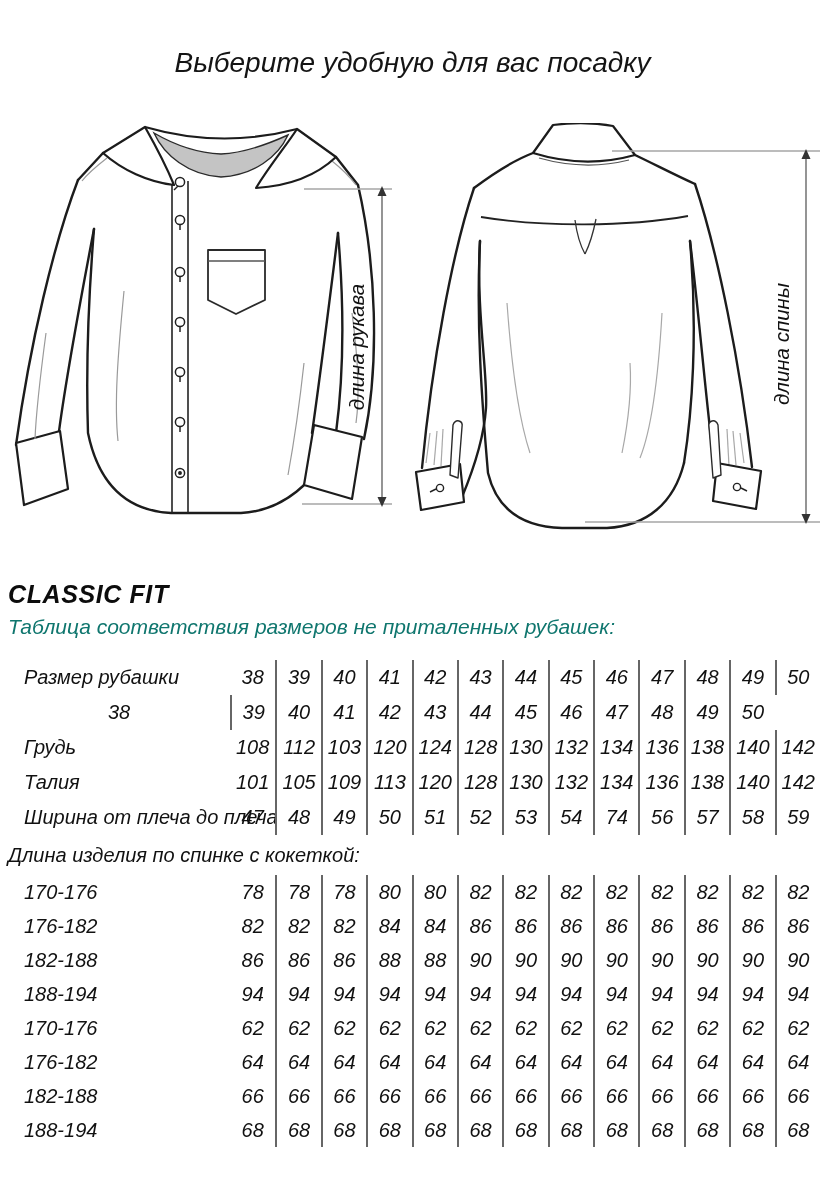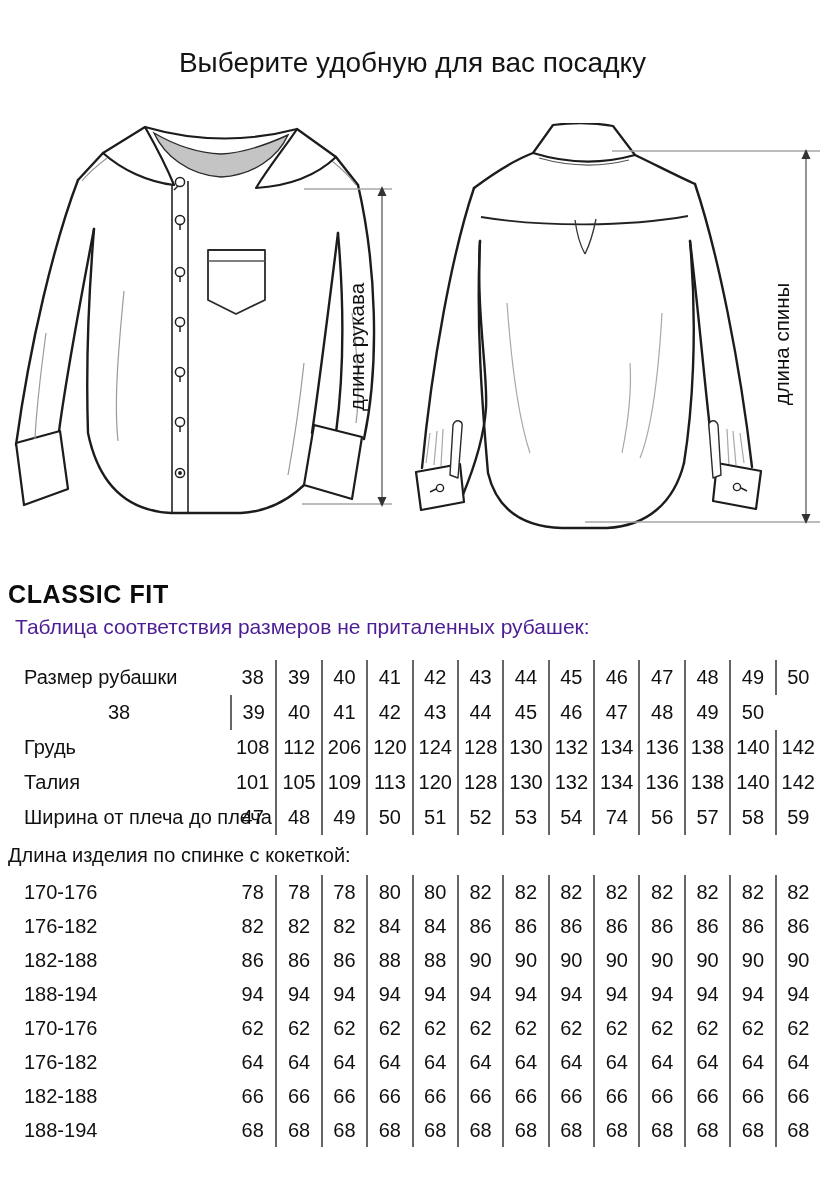--- a/index.html
+++ b/index.html
@@ -1,25 +1,25 @@
 <!DOCTYPE html>
 <html><head>
 <meta charset="utf-8">
 <style>
   html,body{margin:0;padding:0;background:#fff;}
   .page{position:relative;width:825px;height:1200px;background:#fff;overflow:hidden;
-        font-family:"Liberation Sans",sans-serif;color:#000;}
+        font-family:"Liberation Sans",sans-serif;color:#000;font-style:italic;}
   .title{position:absolute;top:47px;left:0;width:100%;text-align:center;
          font-size:28px;font-weight:400;color:#141414;}
   .figures{position:absolute;top:123px;left:0;width:825px;height:430px;}
   .front-svg{position:absolute;left:8px;top:0;}
   .back-svg{position:absolute;left:412px;top:0;}
   .fit-heading{position:absolute;top:580px;left:8px;font-size:25px;font-weight:700;
                letter-spacing:.6px;color:#0c0c0c;}
-  .subtitle{position:absolute;top:615px;left:15px;font-size:21px;color:#4c1d95;}
+  .subtitle{position:absolute;top:615px;left:8px;font-size:21px;color:#0f766e;}
   .size-table{position:absolute;top:660px;left:8px;width:812px;}
   .size-row{display:grid;grid-template-columns:222px repeat(13,1fr);height:35px;}
   .size-row.sub{height:34px;}
   .row-label{display:flex;align-items:center;font-size:20px;color:#111;white-space:nowrap;margin-left:16px;}
   .num{display:flex;align-items:center;justify-content:center;font-size:20px;color:#111;}
   .num + .num{border-left:2px solid #666;}
   .block-header{height:40px;display:flex;align-items:center;font-size:20px;color:#111;text-align:right;}
   svg text{font-family:"Liberation Sans",sans-serif;}
 </style>
 </head>
@@ -210,21 +210,21 @@
         <div class="num">46</div>
         <div class="num">47</div>
         <div class="num">48</div>
         <div class="num">49</div>
         <div class="num">50</div>
       </div>
       <div class="size-row">
         <div class="row-label">Грудь</div>
         <div class="num">108</div>
         <div class="num">112</div>
-        <div class="num">206</div>
+        <div class="num">103</div>
         <div class="num">120</div>
         <div class="num">124</div>
         <div class="num">128</div>
         <div class="num">130</div>
         <div class="num">132</div>
         <div class="num">134</div>
         <div class="num">136</div>
         <div class="num">138</div>
         <div class="num">140</div>
         <div class="num">142</div>

